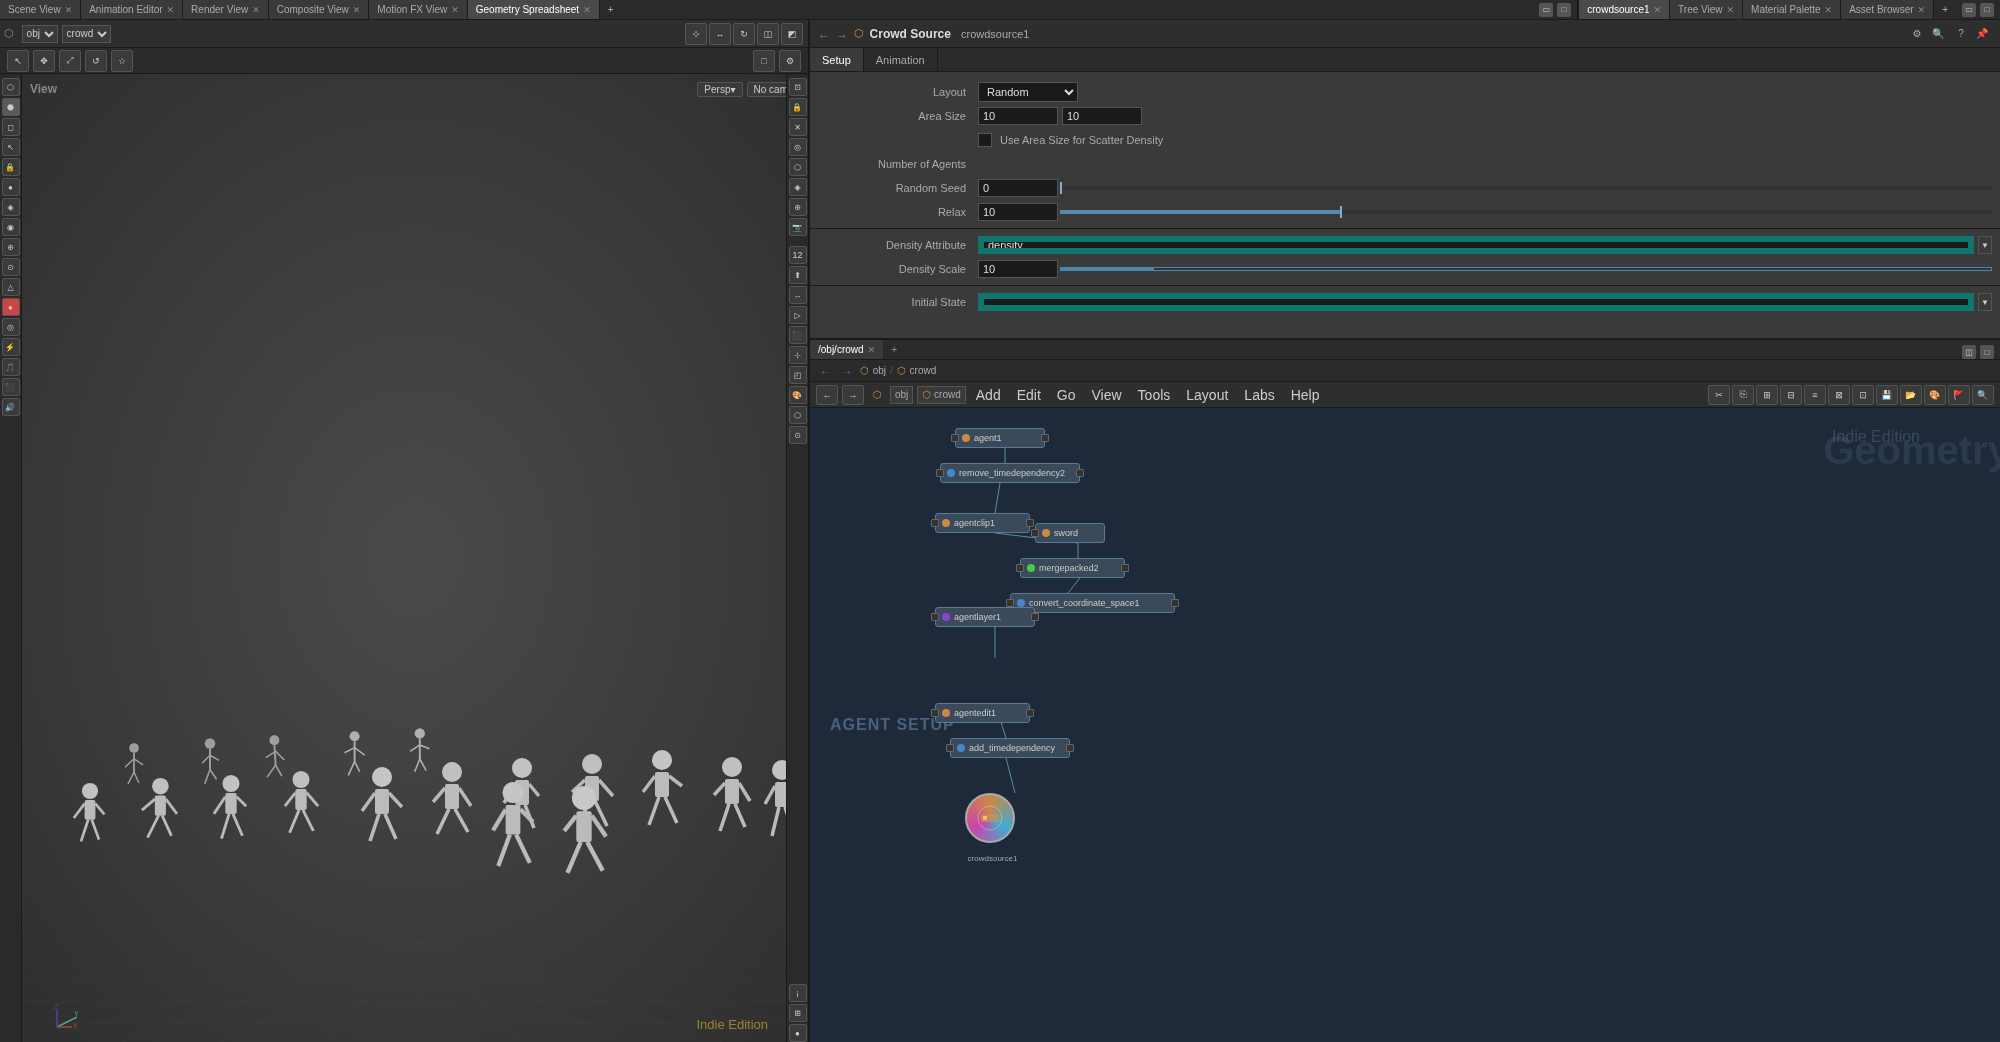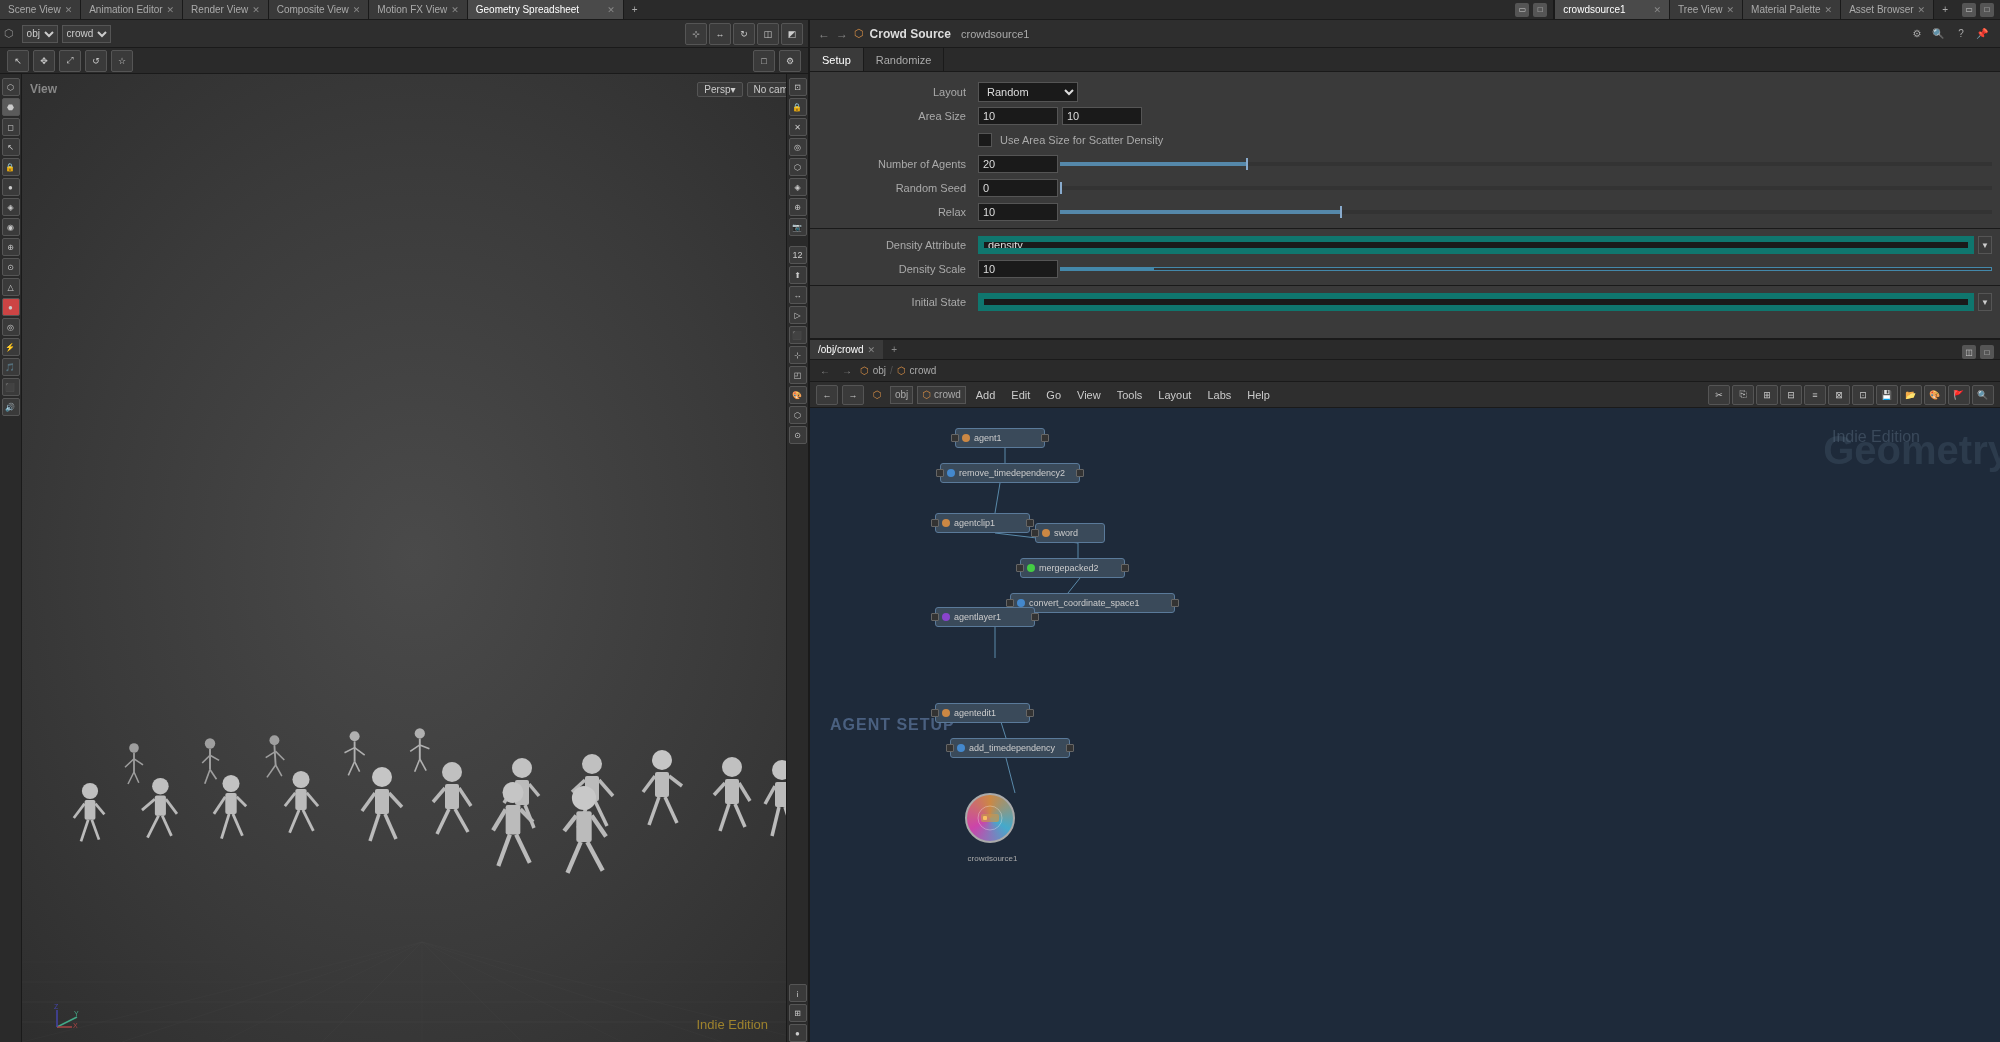--- a/index.html
+++ b/index.html
@@ -20,21 +20,20 @@
       background: #3a3a3a;
       border-right: 1px solid #1a1a1a;
       font-size: 10px;
       color: #aaa;
       cursor: pointer;
       white-space: nowrap;
     }
     .top-tab.active {
       background: #4a4a4a;
       color: #fff;
-      gap: 24px;
     }
     .top-tab .close-x {
       margin-left: 4px;
       font-size: 9px;
       color: #888;
     }
 
     
     .main-layout {
       display: flex;
@@ -383,21 +382,21 @@
       border-radius: 2px;
       display: flex;
       align-items: center;
       justify-content: center;
       cursor: pointer;
       font-size: 9px;
       color: #ccc;
     }
     .ng-menu-item {
       padding: 0 6px;
-      font-size: 11px;
+      font-size: 14px;
       color: #ccc;
       cursor: pointer;
       height: 20px;
       display: flex;
       align-items: center;
       text-align: center;
     }
 
     
     .ng-canvas {
@@ -910,21 +909,21 @@
         <div class="cs-header-icons">
           <div class="cs-icon-btn">⚙</div>
           <div class="cs-icon-btn">🔍</div>
           <div class="cs-icon-btn">?</div>
           <div class="cs-icon-btn">📌</div>
         </div>
       </div>
 
       <div class="cs-tabs">
         <div class="cs-tab active">Setup</div>
-        <div class="cs-tab">Randomize</div>
+        <div class="cs-tab">Animation</div>
       </div>
 
       <div class="properties-area">
 
         <div class="prop-row">
           <div class="prop-label">Layout</div>
           <div class="prop-value">
             <select class="prop-dropdown">
               <option>Random</option>
               <option>Grid</option>
@@ -945,27 +944,20 @@
         <div class="prop-row">
           <div class="prop-label"></div>
           <div class="prop-value">
             <div class="prop-checkbox"></div>
             <span style="font-size:11px; color:#aaa;">Use Area Size for Scatter Density</span>
           </div>
         </div>
 
         <div class="prop-row">
           <div class="prop-label">Number of Agents</div>
-          <div class="prop-value" style="gap:0;">
-            <input type="text" class="prop-input" value="20" style="">
-            <div style="flex:1; height:4px; background:#333; position:relative; margin-left:2px;">
-              <div style="height:100%; background:#5588aa; width:20%;"></div>
-              <div style="position:absolute; top:-4px; left:20%; width:2px; height:12px; background:#88aacc;"></div>
-            </div>
-          </div>
         </div>
 
         <div class="prop-row">
           <div class="prop-label">Random Seed</div>
           <div class="prop-value" style="gap:0;">
             <input type="text" class="prop-input" value="0" style="">
             <div style="flex:1; height:4px; background:#333; position:relative; margin-left:2px;">
               <div style="height:100%; background:#5588aa; width:0%;"></div>
               <div style="position:absolute; top:-4px; left:0%; width:2px; height:12px; background:#88aacc;"></div>
             </div>

